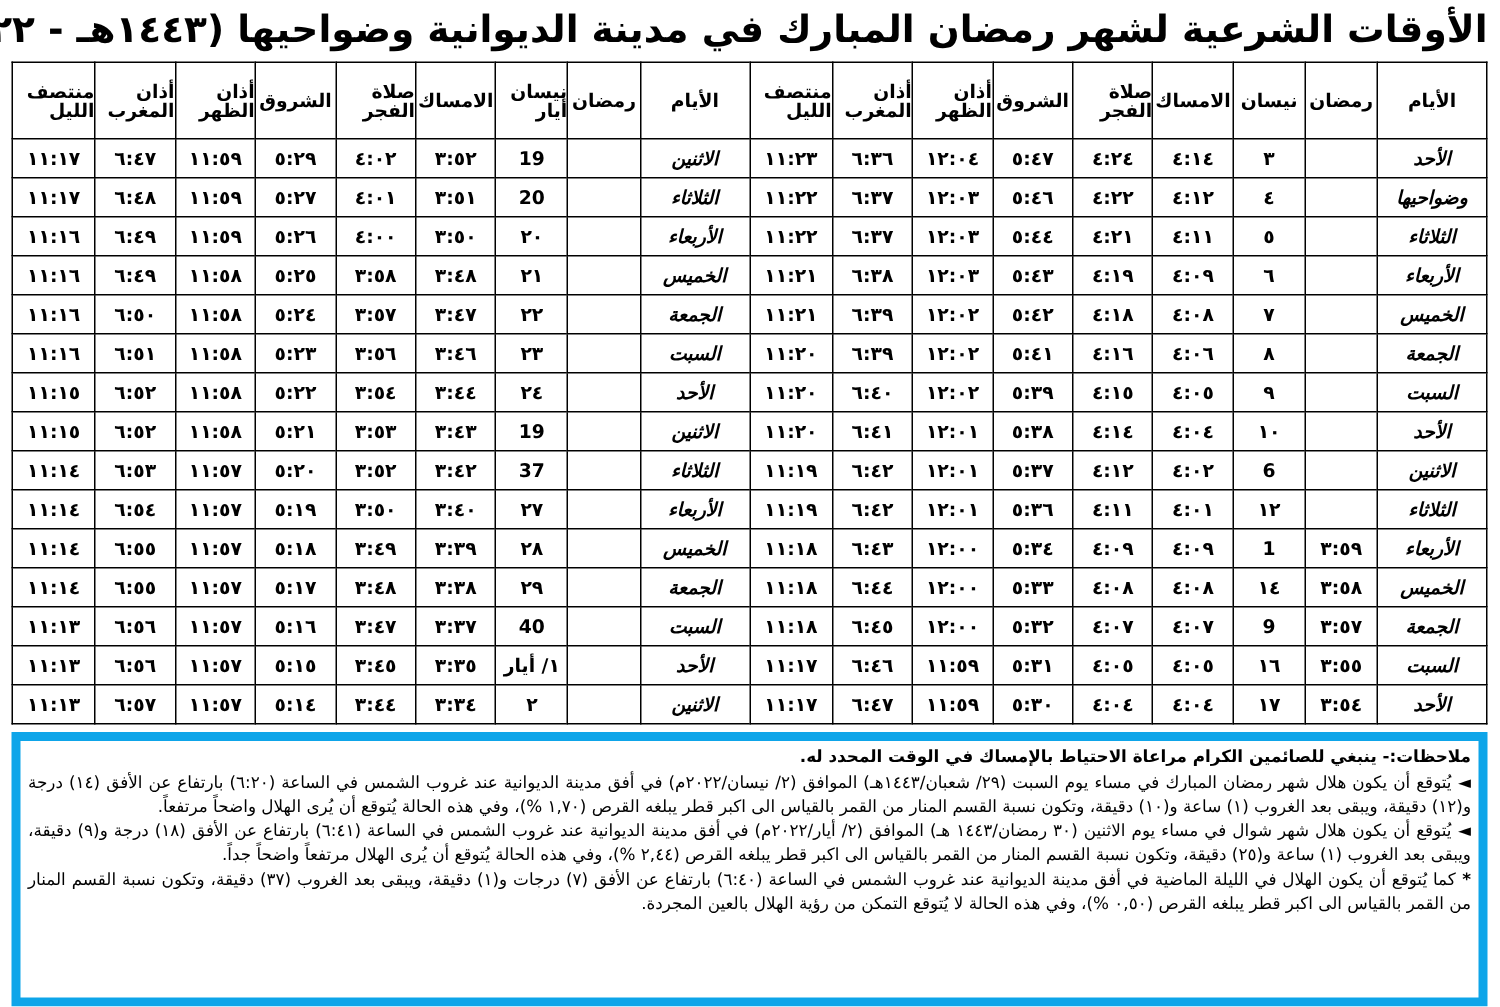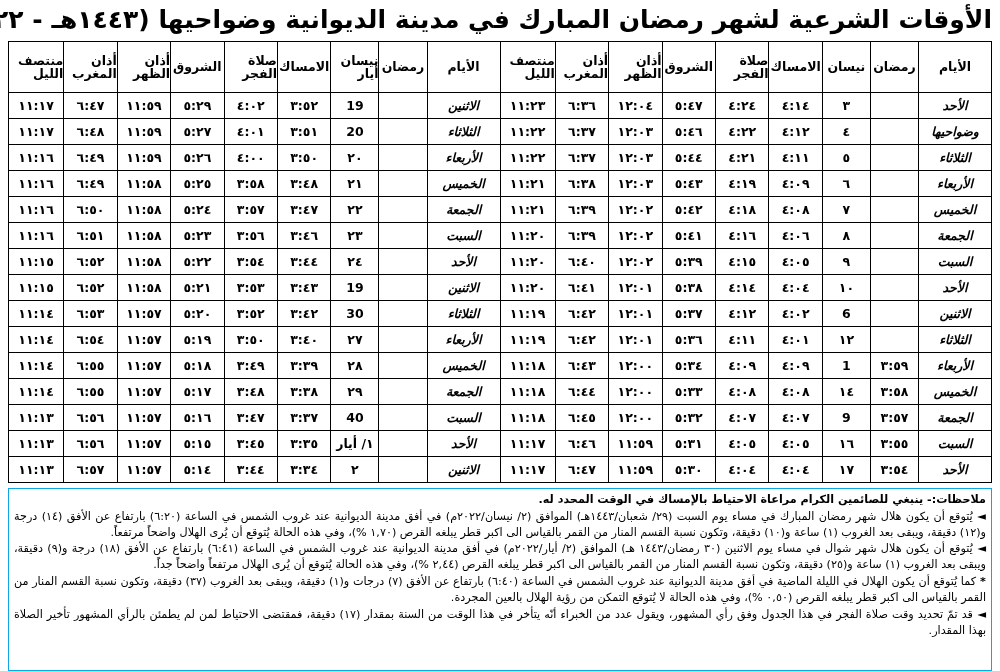--- a/index.html
+++ b/index.html
@@ -54,21 +54,21 @@
   .col-ims{width:6.0%;}
   .col-fajr{width:6.0%;}
   .col-shur{width:6.0%;}
   .col-dhuhr{width:6.0%;}
   .col-magh{width:6.0%;}
   .col-mid{width:6.2%;}
   td.daycell{font-size:12.5px;font-style:italic;}
   td.numcell{font-size:13.5px;}
   .notes{
     margin-top:5px;
-    border:1px solid #0ea5e9;
+    border:6px solid #0ea5e9;
     padding:3px 5px 4px 5px;
     font-size:11.2px;
     line-height:1.42;
     text-align:justify;
     direction:rtl;
     flex:1;
   }
   .notes .nline{display:block;margin:0 0 1px 0;}
   .notes .lead{font-weight:bold;}
   .bullet{font-weight:bold;}
@@ -317,21 +317,21 @@
           <td class="numcell"></td>
           <td class="numcell">6</td>
           <td class="numcell">٤:٠٢</td>
           <td class="numcell">٤:١٢</td>
           <td class="numcell">٥:٣٧</td>
           <td class="numcell">١٢:٠١</td>
           <td class="numcell">٦:٤٢</td>
           <td class="numcell">١١:١٩</td>
           <td class="daycell">الثلاثاء</td>
           <td class="numcell"></td>
-          <td class="numcell">30</td>
+          <td class="numcell">37</td>
           <td class="numcell">٣:٤٢</td>
           <td class="numcell">٣:٥٢</td>
           <td class="numcell">٥:٢٠</td>
           <td class="numcell">١١:٥٧</td>
           <td class="numcell">٦:٥٣</td>
           <td class="numcell">١١:١٤</td>
         </tr>
         <tr>
           <td class="daycell">الثلاثاء</td>
           <td class="numcell"></td>
@@ -453,16 +453,15 @@
           <td class="numcell">١١:١٣</td>
         </tr>
       </tbody>
   </table>
 
   <div class="notes">
     <span class="nline lead">ملاحظات:- ينبغي للصائمين الكرام مراعاة الاحتياط بالإمساك في الوقت المحدد له.</span>
     <span class="nline"><span class="bullet">◄ </span><span>يُتوقع أن يكون هلال شهر رمضان المبارك في مساء يوم السبت (٢٩/ شعبان/١٤٤٣هـ) الموافق (٢/ نيسان/٢٠٢٢م) في أفق مدينة الديوانية عند غروب الشمس في الساعة (٦:٢٠) بارتفاع عن الأفق (١٤) درجة و(١٢) دقيقة، ويبقى بعد الغروب (١) ساعة و(١٠) دقيقة، وتكون نسبة القسم المنار من القمر بالقياس الى اكبر قطر يبلغه القرص (١,٧٠ %)، وفي هذه الحالة يُتوقع أن يُرى الهلال واضحاً مرتفعاً.</span></span>
     <span class="nline"><span class="bullet">◄ </span><span>يُتوقع أن يكون هلال شهر شوال في مساء يوم الاثنين (٣٠ رمضان/١٤٤٣ هـ) الموافق (٢/ أيار/٢٠٢٢م) في أفق مدينة الديوانية عند غروب الشمس في الساعة (٦:٤١) بارتفاع عن الأفق (١٨) درجة و(٩) دقيقة، ويبقى بعد الغروب (١) ساعة و(٢٥) دقيقة، وتكون نسبة القسم المنار من القمر بالقياس الى اكبر قطر يبلغه القرص (٢,٤٤ %)، وفي هذه الحالة يُتوقع أن يُرى الهلال مرتفعاً واضحاً جداً.</span></span>
     <span class="nline"><span class="bullet">* </span><span>كما يُتوقع أن يكون الهلال في الليلة الماضية في أفق مدينة الديوانية عند غروب الشمس في الساعة (٦:٤٠) بارتفاع عن الأفق (٧) درجات و(١) دقيقة، ويبقى بعد الغروب (٣٧) دقيقة، وتكون نسبة القسم المنار من القمر بالقياس الى اكبر قطر يبلغه القرص (٠,٥٠ %)، وفي هذه الحالة لا يُتوقع التمكن من رؤية الهلال بالعين المجردة.</span></span>
-    <span class="nline"><span class="bullet">◄ </span><span>قد تمّ تحديد وقت صلاة الفجر في هذا الجدول وفق رأي المشهور، ويقول عدد من الخبراء أنّه يتأخر في هذا الوقت من السنة بمقدار (١٧) دقيقة، فمقتضى الاحتياط لمن لم يطمئن بالرأي المشهور تأخير الصلاة بهذا المقدار.</span></span>
   </div>
 
 </div>
 
 </body></html>

